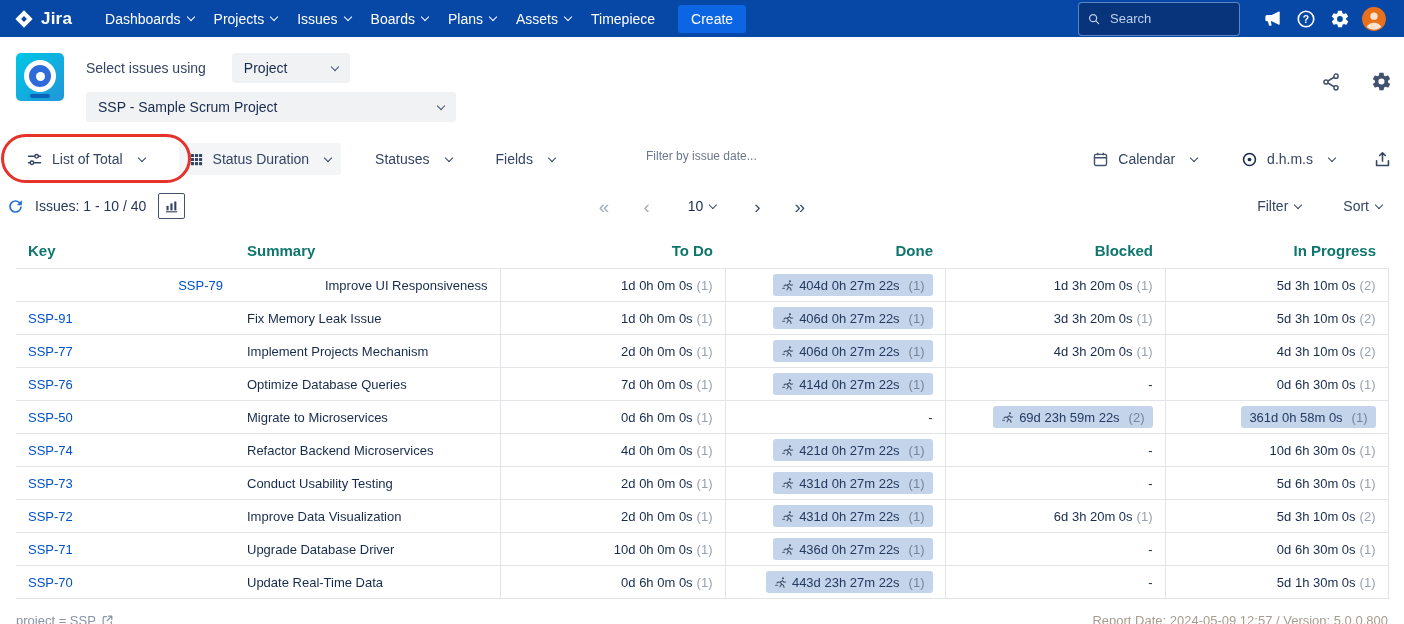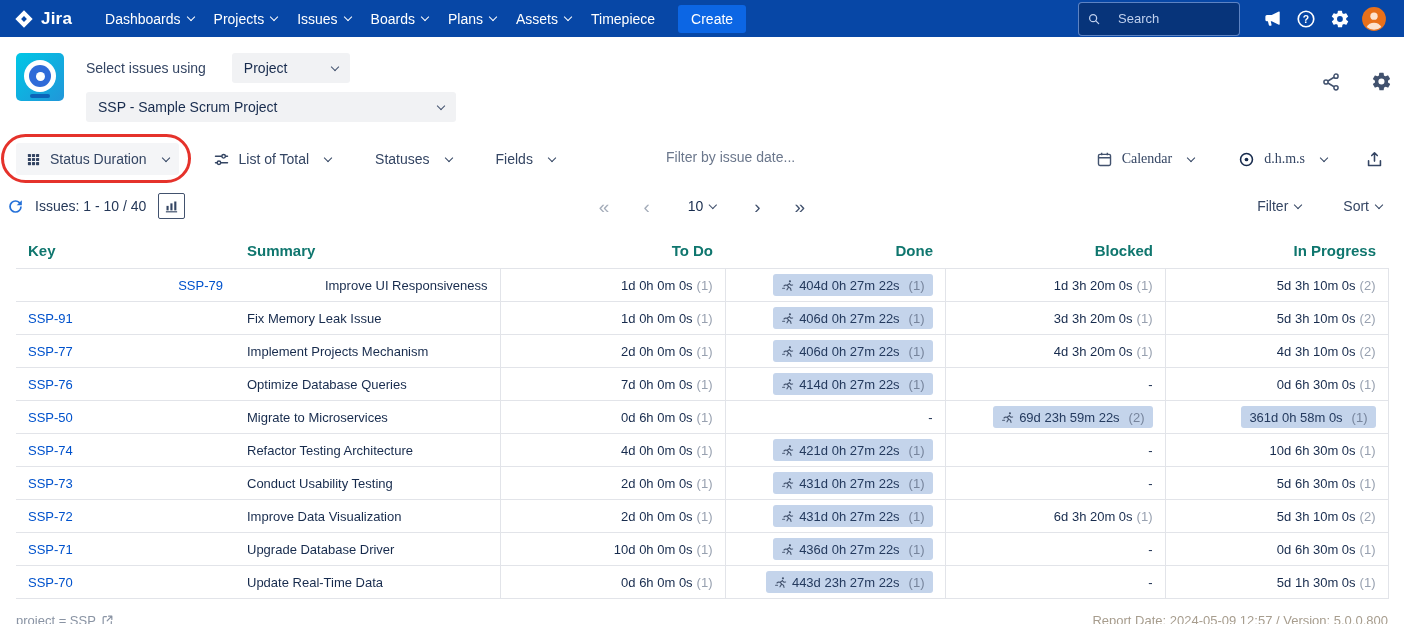--- a/index.html
+++ b/index.html
@@ -24,21 +24,21 @@
     border-right:1.7px solid currentColor; border-bottom:1.7px solid currentColor;
     transform:rotate(45deg); margin:-3px 0 0 7px; flex:0 0 auto;
   }
   .create-btn {
     background:#0C66E4; color:#fff; border:none; border-radius:3px;
     font-size:14px; font-weight:500; padding:6px 13px; margin-left:12px; cursor:pointer;
     font-family:inherit;
   }
   .nav-spacer { flex:1; }
   .nav-search {
-    display:flex; align-items:center; gap:15px; width:162px; height:26px;
+    display:flex; align-items:center; gap:7px; width:162px; height:26px;
     background:rgba(9,30,66,.44); border:1px solid rgba(166,197,255,.55);
     border-radius:4px; padding:16px 8px; color:#BFD0EE;
   }
   .nav-search input {
     background:transparent; border:none; outline:none; color:#fff; width:100%;
     font-size:13px; font-family:inherit;
   }
   .nav-search input::placeholder { color:#BFD0EE; }
   .nav-iconbtn {
     width:32px; height:32px; display:flex; align-items:center; justify-content:center;
@@ -84,25 +84,25 @@
     font-size:14px; font-weight:500; color:#344563; cursor:pointer; padding:8px 10px;
     font-family:inherit; white-space:nowrap;
   }
   .tb-btn.primary { background:#F4F5F7; border-radius:3px; }
   .tb-group { display:flex; align-items:center; gap:24px; }
   .annotation {
     position:absolute; left:1px; top:-2px; width:190px; height:49px;
     border:3px solid #E5322B; border-radius:26px; pointer-events:none; z-index:5;
   }
   .date-filter {
-    position:absolute; left:664px; top:12px; width:230px; border:none; outline:none;
-    font-size:14px; color:#8b5cf6; font-family:inherit;
+    position:absolute; left:644px; top:12px; width:230px; border:none; outline:none;
+    font-size:12px; color:#8b5cf6; font-family:inherit;
   }
   .date-filter::placeholder { color:#6B778C; }
-  .toolbar-right { position:absolute; right:16px; top:0; height:100%; display:flex; align-items:center; gap:24px;font-family:Liberation Serif, serif; }
+  .toolbar-right { position:absolute; right:8px; top:0; height:100%; display:flex; align-items:center; gap:24px; }
   
   .pagerow { position:relative; height:40px; margin-top:4px; display:flex; align-items:center; padding-left:4px; }
   .refresh-btn { background:none; border:none; color:#2470D8; cursor:pointer; display:flex; padding:2px; }
   .issues-label { font-size:14px; color:#253858; margin:0 12px 0 8px; }
   .chart-btn {
     background:none; border:1.5px solid #42526E; border-radius:2px; color:#344563;
     width:27px; height:26px; display:flex; align-items:center; justify-content:center; cursor:pointer;
   }
   .pager-center {
     position:absolute; left:50%; transform:translateX(-50%); display:flex; align-items:center; gap:26px;
@@ -269,46 +269,46 @@
             <path d="M19.4 13c.04-.33.06-.66.06-1s-.02-.67-.06-1l2.1-1.65a.5.5 0 0 0 .12-.64l-2-3.46a.5.5 0 0 0-.6-.22l-2.49 1a7.3 7.3 0 0 0-1.73-1l-.38-2.65A.5.5 0 0 0 13.93 2h-4a.5.5 0 0 0-.5.42l-.38 2.65a7.3 7.3 0 0 0-1.73 1l-2.49-1a.5.5 0 0 0-.6.22l-2 3.46a.5.5 0 0 0 .12.64L4.55 11c-.04.33-.06.66-.06 1s.02.67.06 1l-2.1 1.65a.5.5 0 0 0-.12.64l2 3.46c.13.22.39.31.6.22l2.49-1c.53.42 1.11.75 1.73 1l.38 2.65c.04.24.25.42.5.42h4c.25 0 .46-.18.5-.42l.38-2.65a7.3 7.3 0 0 0 1.73-1l2.49 1c.21.09.47 0 .6-.22l2-3.46a.5.5 0 0 0-.12-.64L19.4 13zM11.93 15.5a3.5 3.5 0 1 1 0-7 3.5 3.5 0 0 1 0 7z"></path>
           </svg>
       </span>
     </button>
   </div>
 </div>
 
 <div class="toolbar">
   <div class="annotation"></div>
   <div class="tb-group">
+    <button class="tb-btn">
+      <span style="display:flex">
+        <svg width="17" height="17" viewBox="0 0 24 24" fill="none" stroke="#344563" stroke-width="2" stroke-linecap="round">
+            <path d="M3.5 7.5h8.5M17.8 7.5h2.7M3.5 16.5h2.7M11.3 16.5h9.2"></path>
+            <circle cx="15" cy="7.5" r="2.5"></circle>
+            <circle cx="8.4" cy="16.5" r="2.5"></circle>
+          </svg>
+      </span>
+      <span>List of Total</span>
+      <i class="chev"></i>
+    </button>
     <button class="tb-btn primary">
       <span style="display:flex">
         <svg width="15" height="15" viewBox="0 0 24 24" fill="#344563">
             <rect x="3" y="3" width="5" height="5" rx="1"></rect>
             <rect x="9.5" y="3" width="5" height="5" rx="1"></rect>
             <rect x="16" y="3" width="5" height="5" rx="1"></rect>
             <rect x="3" y="9.5" width="5" height="5" rx="1"></rect>
             <rect x="9.5" y="9.5" width="5" height="5" rx="1"></rect>
             <rect x="16" y="9.5" width="5" height="5" rx="1"></rect>
             <rect x="3" y="16" width="5" height="5" rx="1"></rect>
             <rect x="9.5" y="16" width="5" height="5" rx="1"></rect>
             <rect x="16" y="16" width="5" height="5" rx="1"></rect>
           </svg>
       </span>
       <span>Status Duration</span>
-      <i class="chev"></i>
-    </button>
-    <button class="tb-btn">
-      <span style="display:flex">
-        <svg width="17" height="17" viewBox="0 0 24 24" fill="none" stroke="#344563" stroke-width="2" stroke-linecap="round">
-            <path d="M3.5 7.5h8.5M17.8 7.5h2.7M3.5 16.5h2.7M11.3 16.5h9.2"></path>
-            <circle cx="15" cy="7.5" r="2.5"></circle>
-            <circle cx="8.4" cy="16.5" r="2.5"></circle>
-          </svg>
-      </span>
-      <span>List of Total</span>
       <i class="chev"></i>
     </button>
     <button class="tb-btn">
       <span>Statuses</span>
       <i class="chev"></i>
     </button>
     <button class="tb-btn">
       <span>Fields</span>
       <i class="chev"></i>
     </button>
@@ -515,21 +515,21 @@
             <span class="cnt">(2)</span>
           </span></td>
     <td class="num"><span class="pill">
             <span>361d 0h 58m 0s</span>
             <span class="cnt">(1)</span>
           </span></td>
   </tr>
 
   <tr>
     <td><a class="key-link">SSP-74</a></td>
-    <td>Refactor Testing Architecture</td>
+    <td>Refactor Backend Microservices</td>
     <td class="num"><span class="val"><span>4d 0h 0m 0s</span><span class="cnt">(1)</span></span></td>
     <td class="num"><span class="pill">
             <span style="display:inline-flex;vertical-align:-2px">
               <svg width="13" height="13" viewBox="0 0 24 24" fill="none" stroke="#44546F" stroke-width="2" stroke-linecap="round" stroke-linejoin="round">
                 <circle cx="16.5" cy="4.3" r="2" fill="#44546F" stroke="none"></circle>
                 <path d="M15.5 8.5l-4 3 2.5 3.5-3 5"></path>
                 <path d="M14 15l3.5 2 1 4"></path>
                 <path d="M15.5 9l3 2.5 3-.5"></path>
                 <path d="M11.5 11.5 8 11l-2.5 2"></path>
                 <path d="M3 17h3.5"></path>

